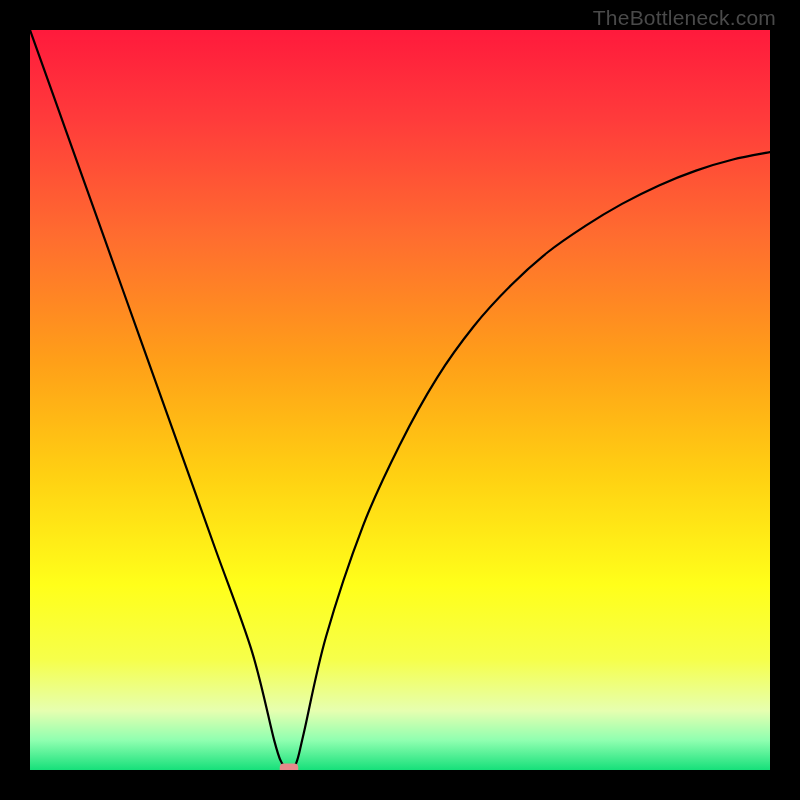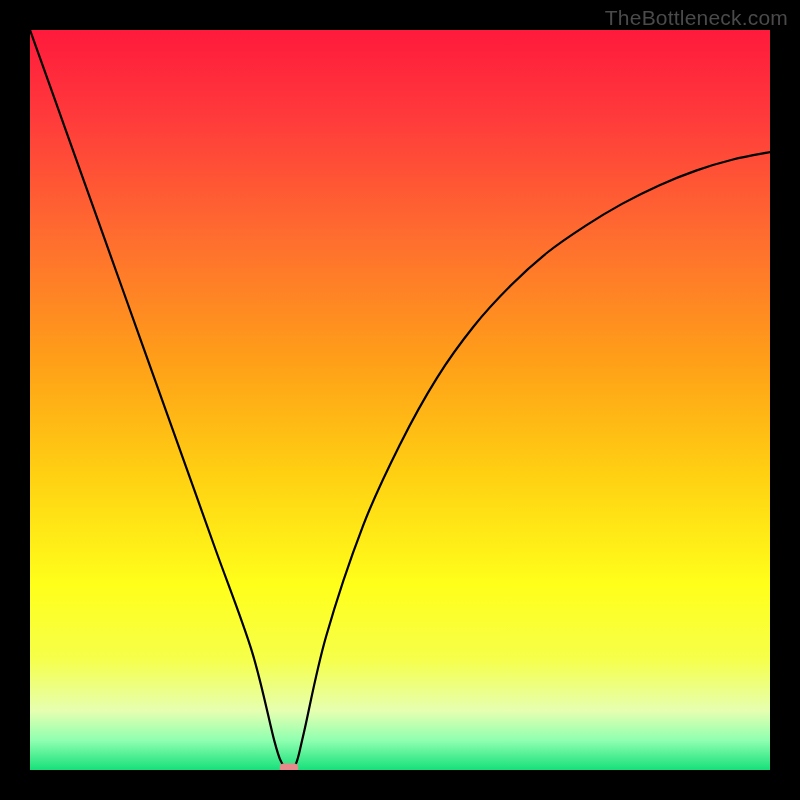--- a/index.html
+++ b/index.html
@@ -21,21 +21,21 @@
     position: absolute;
     left: 30px;
     top: 30px;
     width: 740px;
     height: 740px;
     overflow: hidden;
   }
   .watermark {
     position: absolute;
     top: 6px;
-    right: 12px;
+    right: 24px;
     color: #4a4a4a;
     font-size: 21px;
     font-weight: 500;
     letter-spacing: 0.2px;
     z-index: 50;
   }
   svg { display: block; }
 </style>
 </head>
 <body>

